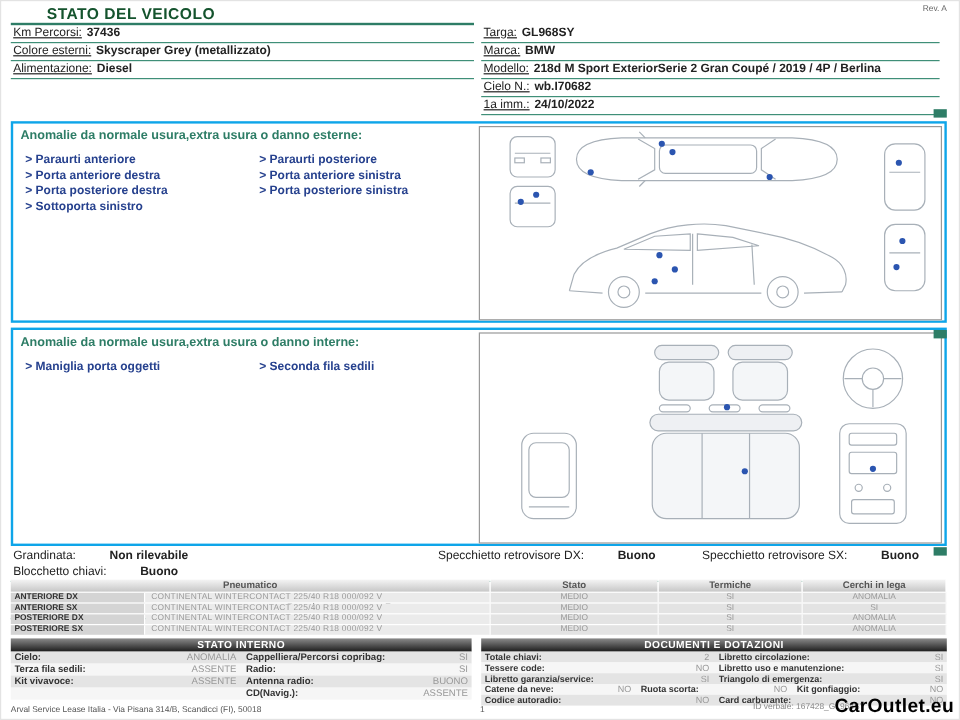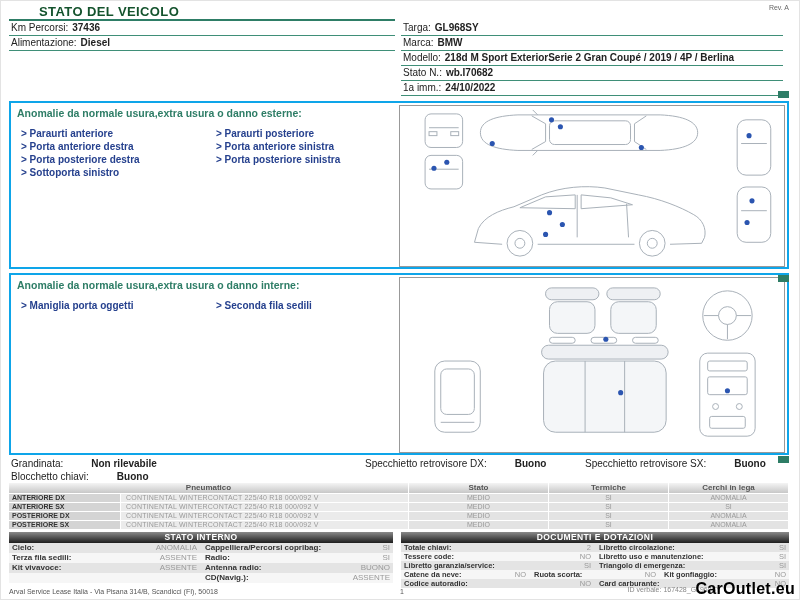--- a/index.html
+++ b/index.html
@@ -9,21 +9,21 @@
     font-family: "Liberation Sans", sans-serif; color: #222; overflow: hidden;
     border: 1px solid #e3e3e3;
   }
   .title { position:absolute; left:10px; top:3px; font-size:13px; font-weight:bold; color:#14532d; letter-spacing:.4px;margin-left:28px; }
   .title-rule { position:absolute; left:8px; top:18px; width:386px; border-top:2px solid #2e7d66; }
   .rev { position:absolute; right:10px; top:3px; font-size:7px; color:#666; }
 
   .info-left { position:absolute; left:8px; top:20px; width:386px; }
   .info-right { position:absolute; left:400px; top:20px; width:382px; }
   .info-row { border-bottom:1px solid #3f8f78; font-size:10px; padding:1px 2px 2px; line-height:11px; min-height:13px; }
-  .info-row .lbl { margin-right:4px; }
+  .info-row .lbl { margin-right:4px;text-decoration:underline; }
   .info-row .val { font-weight:bold;margin-top:41px; }
 
   .box { position:absolute; left:8px; width:780px; border:2px solid #0ea5e9; background:#fff; }
   .box1 { top:100px; height:168px; }
   .box2 { top:272px; height:182px; }
   .box-heading { position:absolute; left:6px; top:4px; font-size:10.5px; font-weight:bold; color:#2e7d66; }
   .anomaly-col { position:absolute; top:24px; font-size:10px; font-weight:bold; color:#26418e; line-height:13px; }
   .acol1 { left:10px; } .acol2 { left:205px; }
   .diagram { position:absolute; top:2px; right:2px; width:386px; height:162px; border:1px solid #999; background:#fff; }
   .box2 .diagram { height:176px; }
@@ -74,36 +74,39 @@
 
   <div class="title">STATO DEL VEICOLO</div>
   <div class="title-rule"></div>
   <div class="rev">Rev. A</div>
 
   <div class="info-left">
     <div class="info-row">
       <span class="lbl">Km Percorsi:</span><span class="val">37436</span>
     </div>
     <div class="info-row">
+      <span class="lbl">Colore esterni:</span><span class="val">Skyscraper Grey (metallizzato)</span>
+    </div>
+    <div class="info-row">
       <span class="lbl">Alimentazione:</span><span class="val">Diesel</span>
     </div>
   </div>
 
   <div class="info-right">
     <div class="info-row">
       <span class="lbl">Targa:</span><span class="val">GL968SY</span>
     </div>
     <div class="info-row">
       <span class="lbl">Marca:</span><span class="val">BMW</span>
     </div>
     <div class="info-row">
       <span class="lbl">Modello:</span><span class="val">218d M Sport ExteriorSerie 2 Gran Coupé / 2019 / 4P / Berlina</span>
     </div>
     <div class="info-row">
-      <span class="lbl">Stato N.:</span><span class="val">wb.I70682</span>
+      <span class="lbl">Cielo N.:</span><span class="val">wb.I70682</span>
     </div>
     <div class="info-row">
       <span class="lbl">1a imm.:</span><span class="val">24/10/2022</span>
     </div>
   </div>
 
   <div class="box box1">
     <div class="box-heading">Anomalie da normale usura,extra usura o danno esterne:</div>
     <div class="anomaly-col acol1">
       <div class="anomaly-item">&gt; Paraurti anteriore</div>

